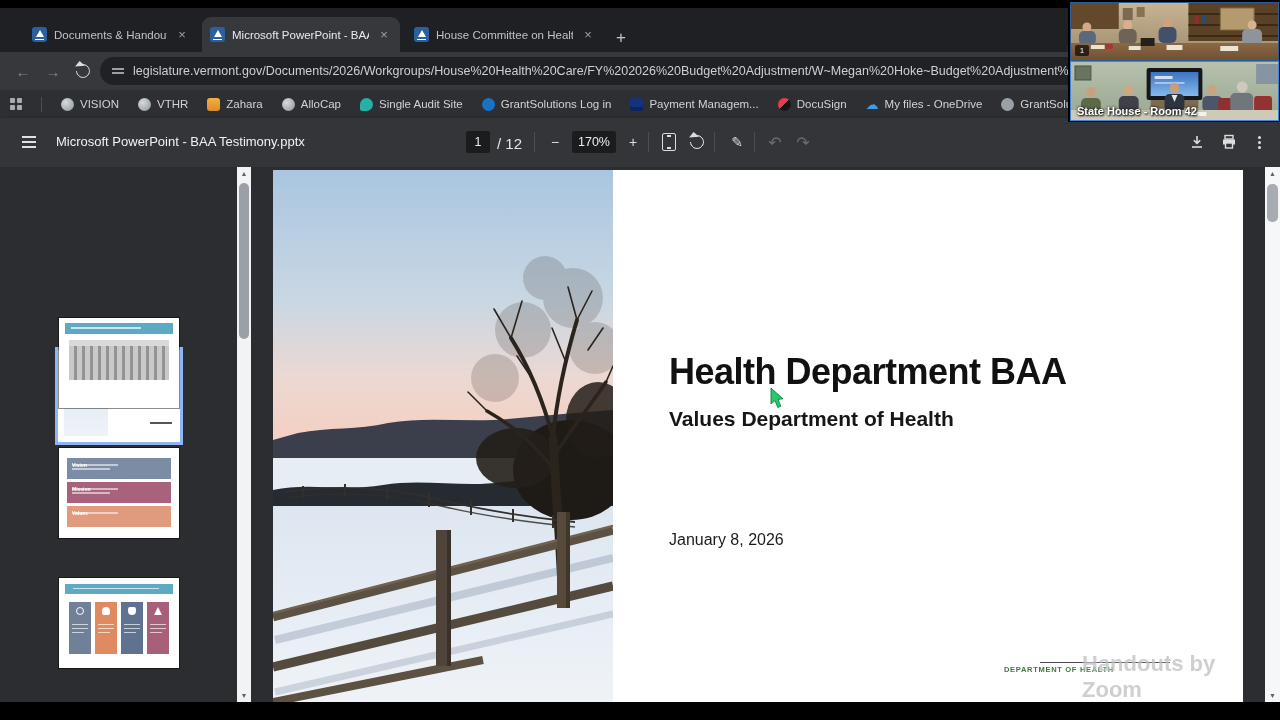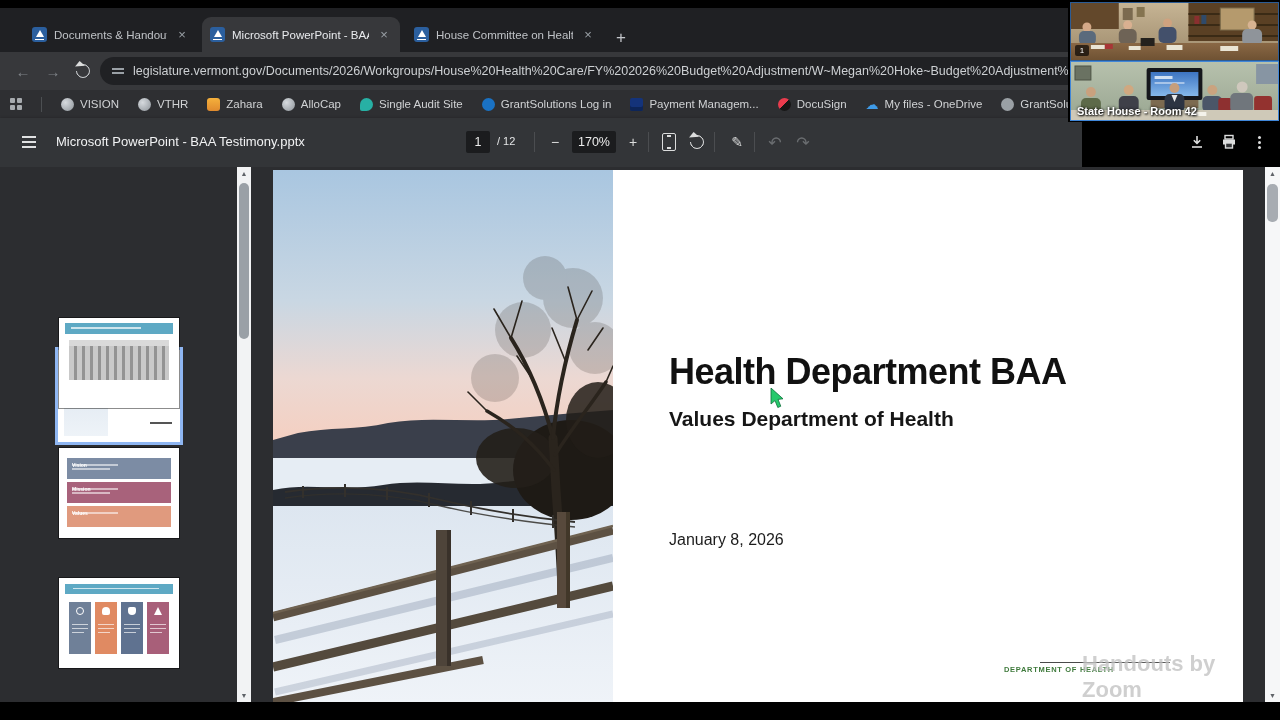--- a/index.html
+++ b/index.html
@@ -44,27 +44,27 @@
   .bi-sf{background:#1a72c4;}
   .bi-px{border-radius:2px;background:#14337a;box-shadow:inset 0 -4px 0 #0d2558;}
   .bi-ds{background:linear-gradient(135deg,#e93b4d 48%,#161616 48%);}
   .bi-cloud{width:auto;height:auto;border-radius:0;color:#3f9be8;font-size:13px;line-height:13px;}
   .bi-gs{background:#9aa0a5;}
   .bi-gov{border-radius:2px;background:#2d6cb5;}
   .bi-era{border-radius:2px;background:#24407c;border:1px solid #9fb4d8;width:17px;height:11px;
        color:#fff;font-size:6.5px;font-weight:bold;display:flex;align-items:center;justify-content:center;}
 
   
-  #pdfbar{left:0;top:118px;width:1082px;height:49px;background:#333538;box-shadow:0 1px 3px rgba(0,0,0,.5);}
+  #pdfbar{left:0;top:118px;width:1280px;height:49px;background:#333538;box-shadow:0 1px 3px rgba(0,0,0,.5);}
   .icon-menu{position:absolute;left:22px;top:23px;width:14px;height:2px;background:#e0e1e2;
        box-shadow:0 5px 0 #e0e1e2,0 -5px 0 #e0e1e2;}
   #pdftitle{position:absolute;left:56px;top:16px;color:#f1f2f3;font-size:13px;white-space:nowrap;}
   .pbox{position:absolute;top:13px;height:22px;background:#1b1c1e;border-radius:2px;color:#ececec;
        font-size:12.5px;display:flex;align-items:center;justify-content:center;}
-  .ptxt{position:absolute;top:17px;color:#e4e5e6;font-size:11px;text-align:right;}
+  .ptxt{position:absolute;top:17px;color:#e4e5e6;font-size:15px;text-align:right;}
   .pdiv{position:absolute;top:14px;width:1px;height:20px;background:#4b4d50;}
   .pico{position:absolute;top:13px;width:22px;height:22px;display:flex;align-items:center;
        justify-content:center;color:#dcdddd;font-size:14px;}
   .dim{color:#6a6d70;}
   .icon-fitpage{width:12px;height:16px;border:1.6px solid #dcdddd;border-radius:2px;position:relative;}
   .icon-fitpage::before,.icon-fitpage::after{content:"";position:absolute;left:50%;transform:translateX(-50%);
        width:4px;height:1.6px;background:#dcdddd;}
   .icon-fitpage::before{top:1px}.icon-fitpage::after{bottom:1px}
   .icon-rotate{width:12px;height:12px;border:1.6px solid #dcdddd;border-radius:50%;
        border-left-color:transparent;position:relative;transform:rotate(45deg);}

